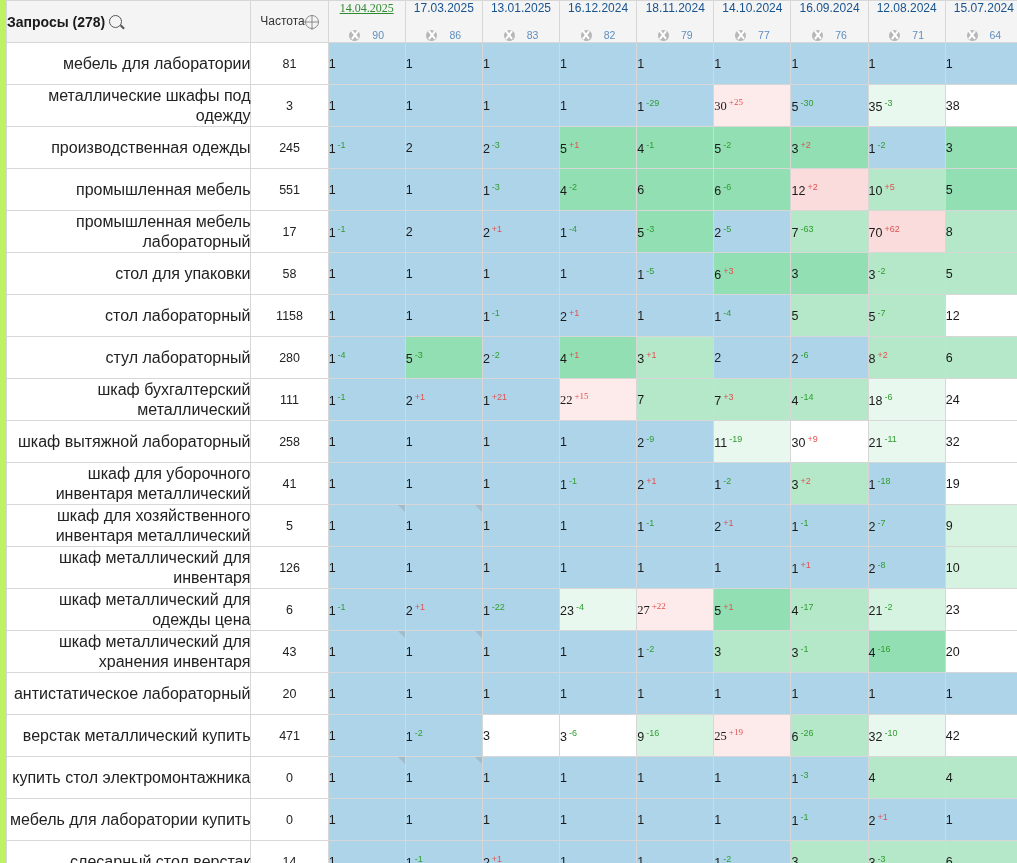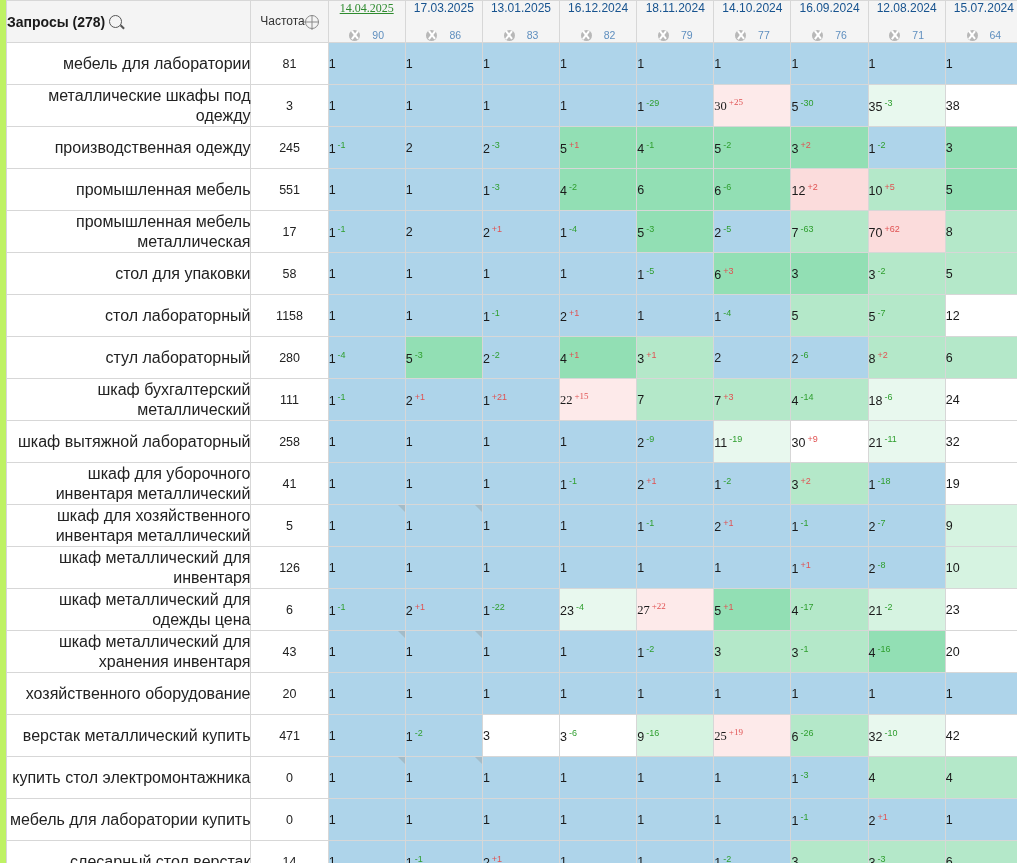--- a/index.html
+++ b/index.html
@@ -318,21 +318,21 @@
           <td class="val bg-blue"><span class="num">1</span></td>
           <td class="val bg-blue"><span class="num">1</span></td>
           <td class="val bg-blue"><span class="num">1</span></td>
           <td class="val bg-blue"><span class="num">1</span><span class="delta up">-29</span></td>
           <td class="val bg-pink2"><span class="num">30</span><span class="delta down">+25</span></td>
           <td class="val bg-blue"><span class="num">5</span><span class="delta up">-30</span></td>
           <td class="val bg-mint"><span class="num">35</span><span class="delta up">-3</span></td>
           <td class="val bg-white"><span class="num">38</span></td>
         </tr>
         <tr>
-          <td class="query">производственная одежду</td>
+          <td class="query">производственная одежды</td>
           <td class="freq">245</td>
           <td class="val bg-blue"><span class="num">1</span><span class="delta up">-1</span></td>
           <td class="val bg-blue"><span class="num">2</span></td>
           <td class="val bg-blue"><span class="num">2</span><span class="delta up">-3</span></td>
           <td class="val bg-green"><span class="num">5</span><span class="delta down">+1</span></td>
           <td class="val bg-green"><span class="num">4</span><span class="delta up">-1</span></td>
           <td class="val bg-green"><span class="num">5</span><span class="delta up">-2</span></td>
           <td class="val bg-green"><span class="num">3</span><span class="delta down">+2</span></td>
           <td class="val bg-blue"><span class="num">1</span><span class="delta up">-2</span></td>
           <td class="val bg-green"><span class="num">3</span></td>
@@ -344,21 +344,21 @@
           <td class="val bg-blue"><span class="num">1</span></td>
           <td class="val bg-blue"><span class="num">1</span><span class="delta up">-3</span></td>
           <td class="val bg-green"><span class="num">4</span><span class="delta up">-2</span></td>
           <td class="val bg-green"><span class="num">6</span></td>
           <td class="val bg-green"><span class="num">6</span><span class="delta up">-6</span></td>
           <td class="val bg-pink"><span class="num">12</span><span class="delta down">+2</span></td>
           <td class="val bg-green2"><span class="num">10</span><span class="delta down">+5</span></td>
           <td class="val bg-green"><span class="num">5</span></td>
         </tr>
         <tr>
-          <td class="query">промышленная мебель металлическая</td>
+          <td class="query">промышленная мебель лабораторный</td>
           <td class="freq">17</td>
           <td class="val bg-blue"><span class="num">1</span><span class="delta up">-1</span></td>
           <td class="val bg-blue"><span class="num">2</span></td>
           <td class="val bg-blue"><span class="num">2</span><span class="delta down">+1</span></td>
           <td class="val bg-blue"><span class="num">1</span><span class="delta up">-4</span></td>
           <td class="val bg-green"><span class="num">5</span><span class="delta up">-3</span></td>
           <td class="val bg-blue"><span class="num">2</span><span class="delta up">-5</span></td>
           <td class="val bg-green2"><span class="num">7</span><span class="delta up">-63</span></td>
           <td class="val bg-pink"><span class="num">70</span><span class="delta down">+62</span></td>
           <td class="val bg-green2"><span class="num">8</span></td>
@@ -487,21 +487,21 @@
           <td class="val bg-blue"><span class="num">1</span><span class="corner"></span></td>
           <td class="val bg-blue"><span class="num">1</span></td>
           <td class="val bg-blue"><span class="num">1</span></td>
           <td class="val bg-blue"><span class="num">1</span><span class="delta up">-2</span></td>
           <td class="val bg-green2"><span class="num">3</span></td>
           <td class="val bg-green2"><span class="num">3</span><span class="delta up">-1</span></td>
           <td class="val bg-green"><span class="num">4</span><span class="delta up">-16</span></td>
           <td class="val bg-white"><span class="num">20</span></td>
         </tr>
         <tr>
-          <td class="query">хозяйственного оборудование</td>
+          <td class="query">антистатическое лабораторный</td>
           <td class="freq">20</td>
           <td class="val bg-blue"><span class="num">1</span></td>
           <td class="val bg-blue"><span class="num">1</span></td>
           <td class="val bg-blue"><span class="num">1</span></td>
           <td class="val bg-blue"><span class="num">1</span></td>
           <td class="val bg-blue"><span class="num">1</span></td>
           <td class="val bg-blue"><span class="num">1</span></td>
           <td class="val bg-blue"><span class="num">1</span></td>
           <td class="val bg-blue"><span class="num">1</span></td>
           <td class="val bg-blue"><span class="num">1</span></td>

